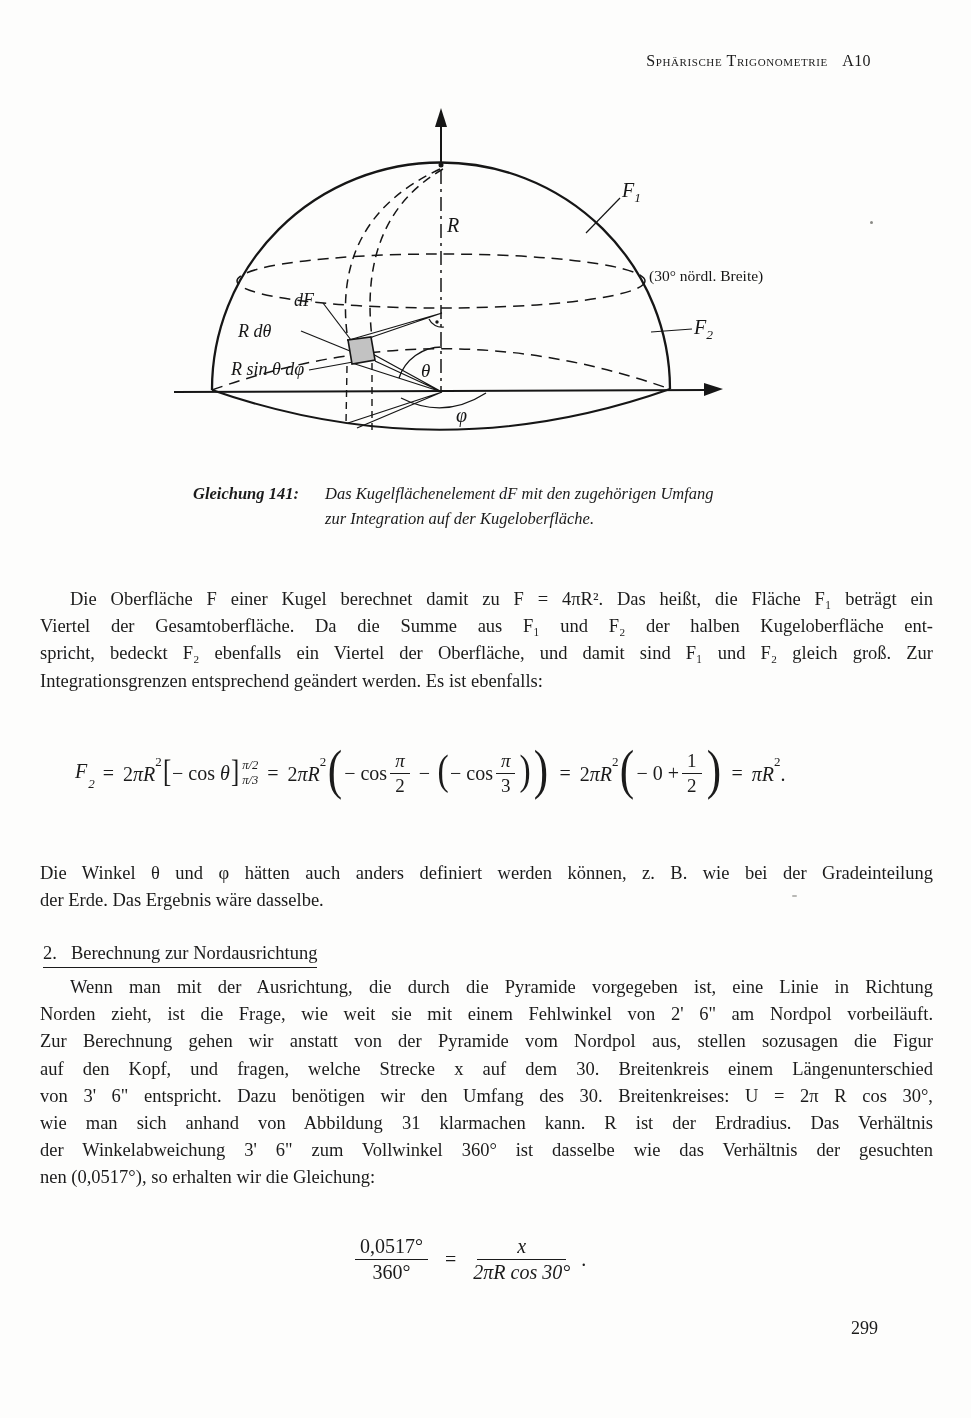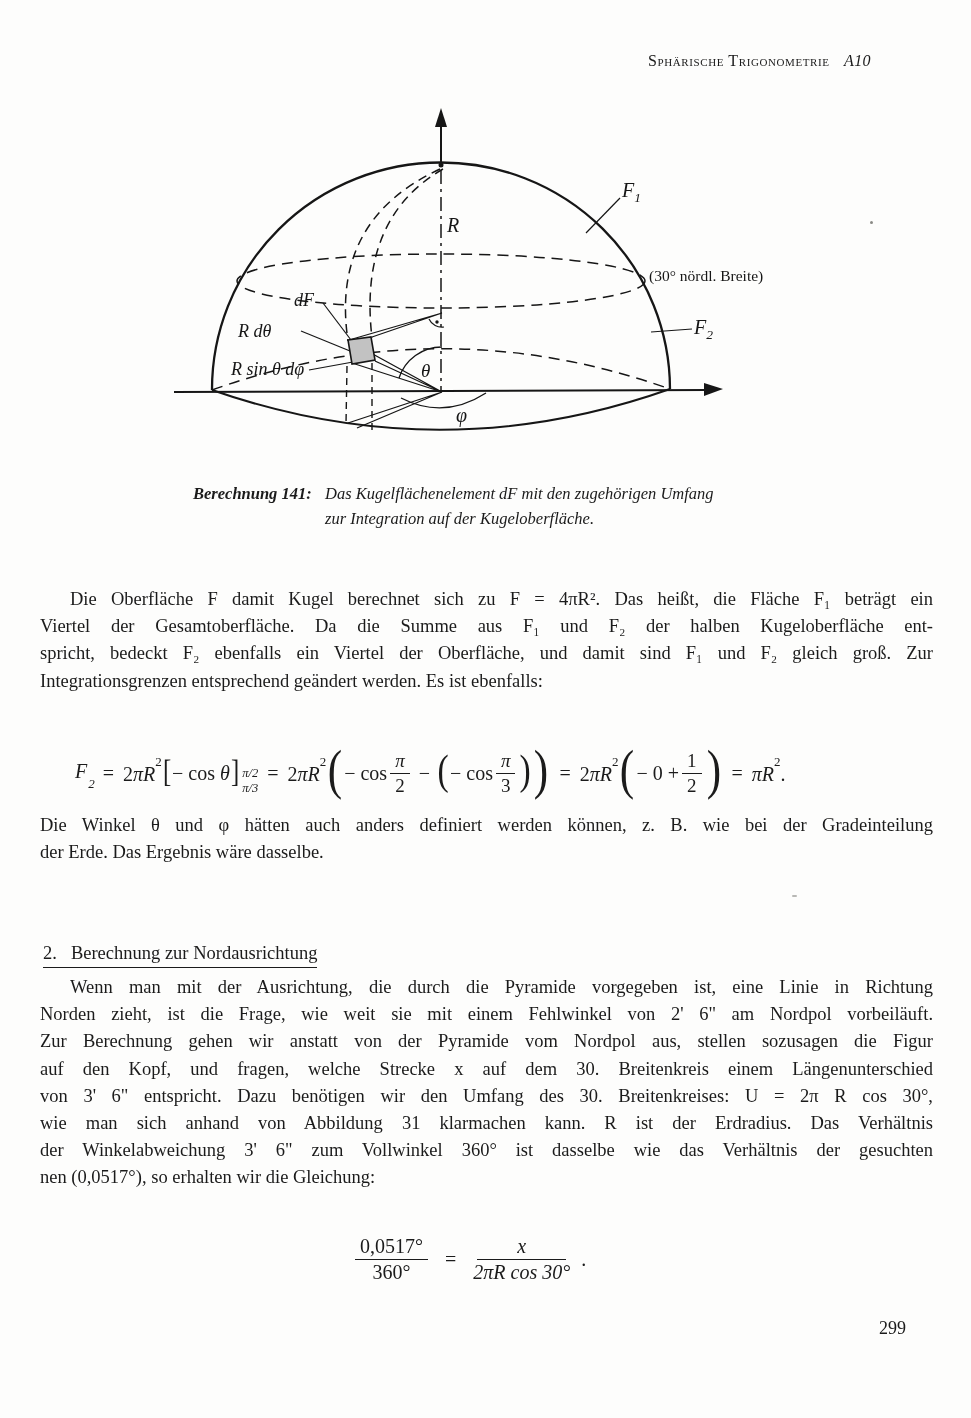--- a/index.html
+++ b/index.html
@@ -33,32 +33,32 @@
   .formula .eq{margin:0 9px;}
   sub.f{font-size:13px;position:relative;top:5px;left:1px;}
   sup.f{font-size:13px;position:relative;top:-7px;}
   .frac{display:inline-flex;flex-direction:column;align-items:center;line-height:1.15;font-size:19px;margin:0 3px;}
   .frac .num{border-bottom:1.4px solid #1b1b1b;padding:0 5px 1px 5px;}
   .frac .den{padding-top:1px;}
   .bigp{line-height:.8;position:relative;top:-2px;display:inline-block;transform:scaleX(.8);}
   .p56{font-size:54px;}
   .p44{font-size:42px;}
   .p32{font-size:31px;top:-1px;}
-  .limits{display:inline-flex;flex-direction:column;justify-content:flex-end;height:46px;font-size:12.5px;margin-left:2px;font-style:italic;}
+  .limits{display:inline-flex;flex-direction:column;justify-content:center;height:46px;font-size:12.5px;margin-left:2px;font-style:italic;}
   .f1{top:738px;left:75px;width:796px;height:70px;}
   .f2{top:1226px;left:352px;height:66px;}
-  .pagenum{top:1318px;left:851px;font-size:18px;margin-left:28px;}
+  .pagenum{top:1318px;left:851px;font-size:18px;}
   .speck{background:#8a8a86;border-radius:2px;}
 </style>
 </head>
 <body>
 
 <div class="abs pagehead">
   <span class="sc">Sphärische Trigonometrie</span>
-  <span style="margin-left:10px;font-style:italic;">A10</span>
+  <span style="margin-left:10px;">A10</span>
 </div>
 
 <svg class="abs" style="left:0;top:95px;" width="971" height="372" viewBox="0 95 971 372">
   <g fill="none" stroke="#161616">
 
     <path d="M 212,390 A 229,227 0 0 1 670,389" stroke-width="2.3"></path>
 
     <path d="M 212,390 Q 441,470 670,389" stroke-width="2"></path>
     <path d="M 212,390 Q 441,308 670,389" stroke-width="1.5" stroke-dasharray="11 7"></path>
 
@@ -106,29 +106,29 @@
   <text x="456" y="422" font-size="20" class="it">φ</text>
   <text x="294" y="306" font-size="18" class="it">dF</text>
   <text x="238" y="337" font-size="18" class="it">R dθ</text>
   <text x="231" y="375" font-size="18" class="it">R sin θ dφ</text>
   <text x="622" y="197" font-size="20" class="it"><tspan>F</tspan><tspan dy="5" font-size="13.5">1</tspan></text>
   <text x="694" y="334" font-size="20" class="it"><tspan>F</tspan><tspan dy="5" font-size="13.5">2</tspan></text>
   <text x="649" y="281" font-size="15.5">(30° nördl. Breite)</text>
 </svg>
 
 <div class="abs caption">
-  <div class="lab">Berechnung 141:</div>
+  <div class="lab">Gleichung 141:</div>
   <div class="txt">
     <div>Das Kugelflächenelement dF mit den zugehörigen Umfang</div>
     <div>zur Integration auf der Kugeloberfläche.</div>
   </div>
 </div>
 
 <div class="abs para" style="top:586px;">
-  <div class="jline ind">Die Oberfläche F damit Kugel berechnet sich zu F = 4πR². Das heißt, die Fläche F₁ beträgt ein</div>
+  <div class="jline ind">Die Oberfläche F einer Kugel berechnet damit zu F = 4πR². Das heißt, die Fläche F₁ beträgt ein</div>
   <div class="jline">Viertel der Gesamtoberfläche. Da die Summe aus F₁ und F₂ der halben Kugeloberfläche ent-</div>
   <div class="jline">spricht, bedeckt F₂ ebenfalls ein Viertel der Oberfläche, und damit sind F₁ und F₂ gleich groß. Zur</div>
   <div class="jline last">Integrationsgrenzen entsprechend geändert werden. Es ist ebenfalls:</div>
 </div>
 
 <div class="abs formula f1">
   <span class="it"><span>F</span><sub class="f">2</sub></span>
   <span class="eq">=</span>
   <span><span>2</span><span class="it">πR</span><sup class="f">2</sup></span>
   <span style="display:inline-flex;align-items:center;">
@@ -167,21 +167,21 @@
     <span class="frac">
         <span class="num">1</span>
         <span class="den">2</span>
       </span>
     <span class="bigp p56">)</span>
   </span>
   <span class="eq">=</span>
   <span><span class="it">πR</span><sup class="f">2</sup><span>.</span></span>
 </div>
 
-<div class="abs para" style="top:812px;">
+<div class="abs para" style="top:860px;">
   <div class="jline">Die Winkel θ und φ hätten auch anders definiert werden können, z. B. wie bei der Gradeinteilung</div>
   <div class="jline last">der Erde. Das Ergebnis wäre dasselbe.</div>
 </div>
 
 <div class="abs sechead">
   <span class="inner">
     <span class="num">2.</span><span>Berechnung zur Nordausrichtung</span>
   </span>
 </div>
 

